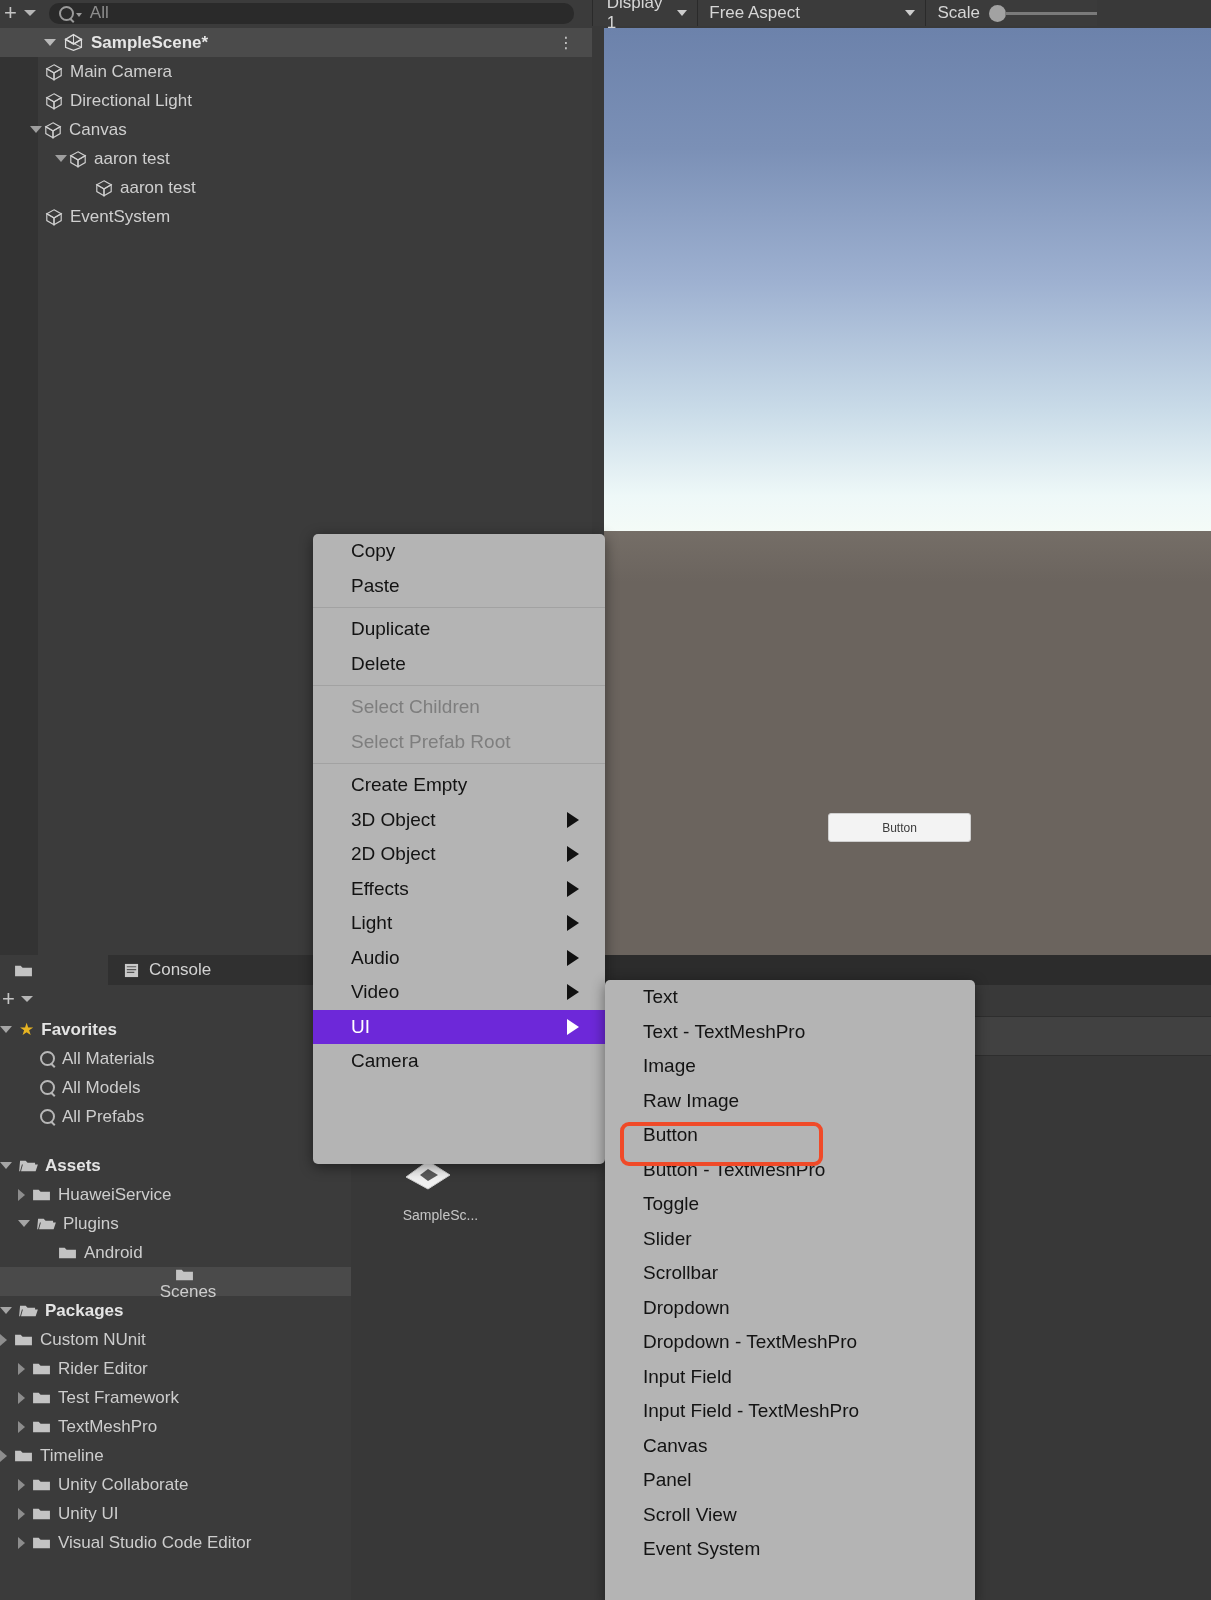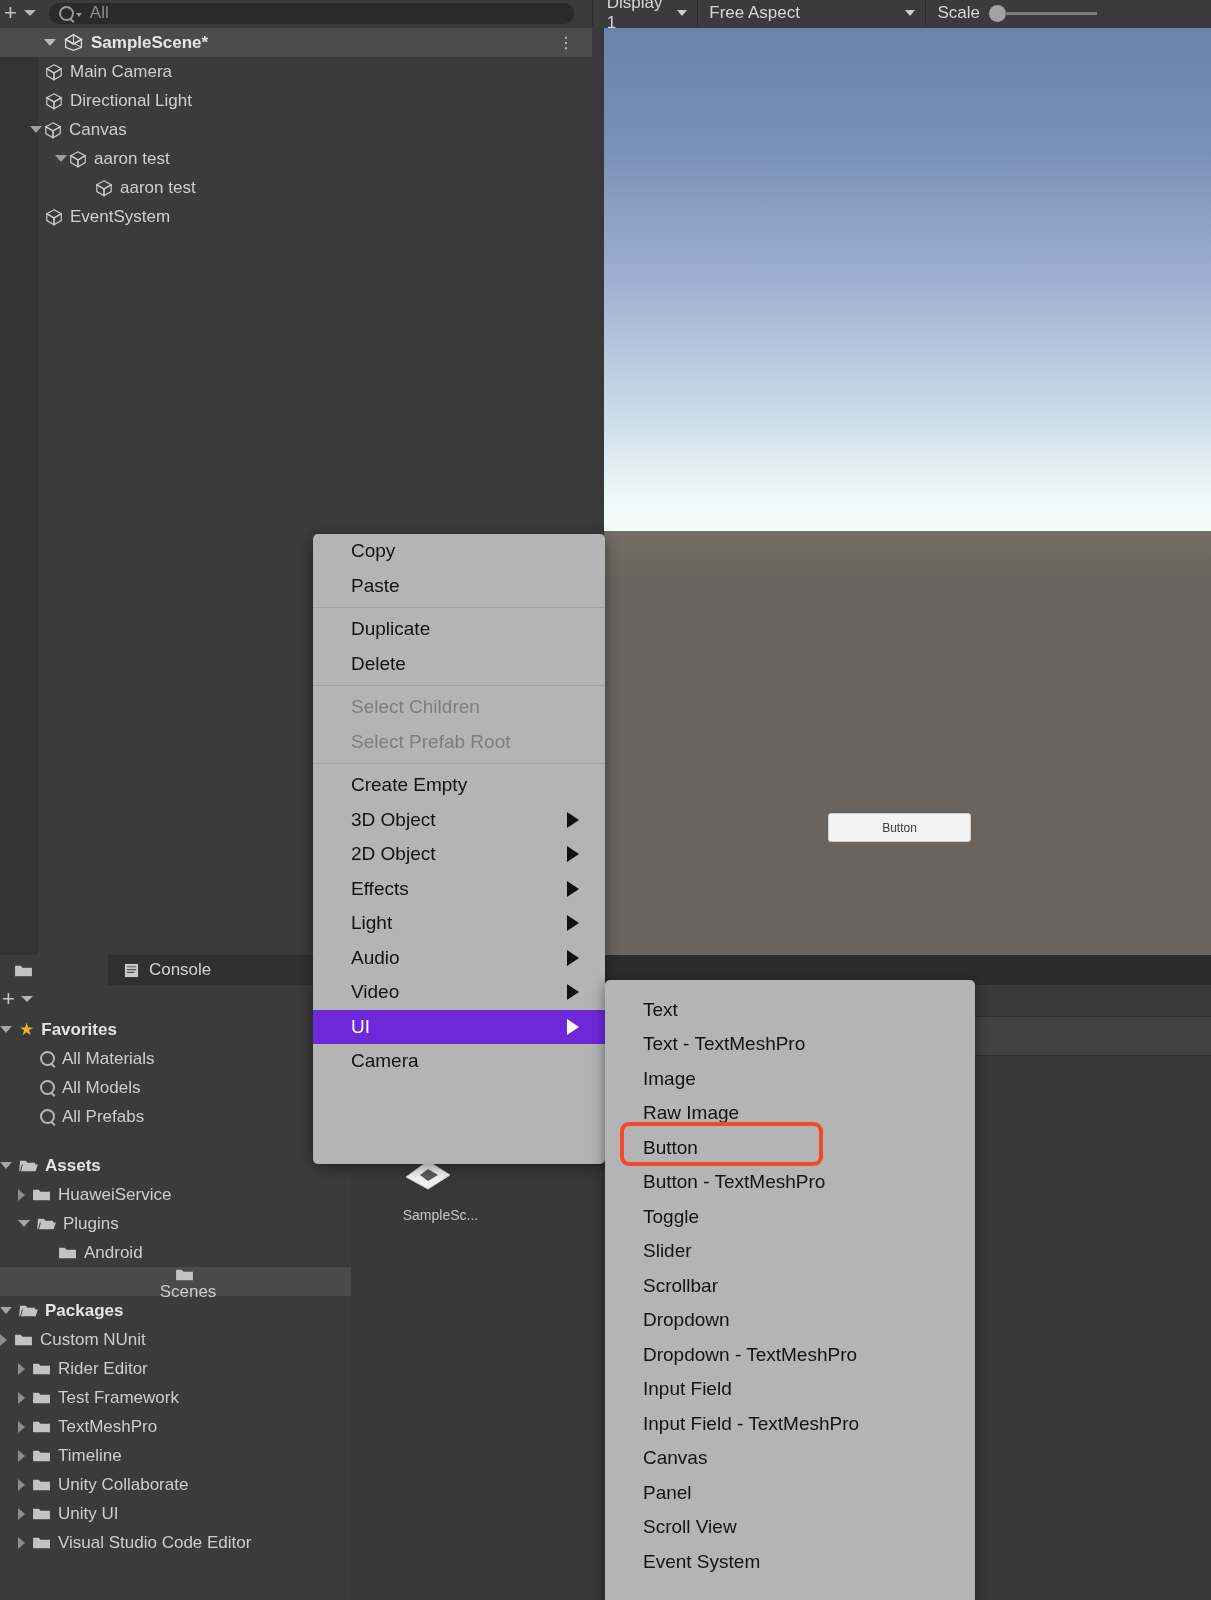--- a/index.html
+++ b/index.html
@@ -101,21 +101,21 @@
   .mi.dis{color:#7e7e7e;}
   .mi.hl{background:#6d28d9;color:#fff;}
   .mi .sub{position:absolute;right:26px;width:0;height:0;border-top:8px solid transparent;
        border-bottom:8px solid transparent;border-left:12px solid #111;}
   .mi.hl .sub{border-left-color:#fff;}
   .msep{height:1px;background:#a2a2a2;margin:4px 0;}
 
   
   #submenu{left:605px;top:980px;width:370px;height:620px;background:#b4b4b4;border-radius:5px;
        box-shadow:0 3px 14px rgba(0,0,0,.45);overflow:hidden;padding-top:6px;}
-  .si{height:34.5px;display:flex;align-items:flex-end;padding-left:38px;font-size:19px;color:#131313;}
+  .si{height:34.5px;display:flex;align-items:flex-start;padding-left:38px;font-size:19px;color:#131313;}
 
   #hl-box{left:620px;top:1122px;width:195px;height:36px;border:4px solid #f04a28;border-radius:9px;}
 </style>
 </head>
 <body>
 
 <div class="abs" id="hierarchy"></div>
 <div class="abs" id="hier-gutter"></div>
 
 <div class="abs" id="hier-toolbar">
@@ -357,21 +357,21 @@
       <span class="nm">Test Framework</span>
     </div>
     <div class="prow" style="padding-left:18px">
       <span class="tri-r"></span>
       <span style="width:7px"></span>
       <svg class="folder-ic" viewBox="0 0 20 16">
         <path d="M1 3 h6 l2 2 h10 v9 h-18 z" fill="#c3c3c3"></path>
       </svg>
       <span class="nm">TextMeshPro</span>
     </div>
-    <div class="prow" style="padding-left:18px">
+    <div class="prow" style="padding-left:0">
       <span class="tri-r"></span>
       <span style="width:7px"></span>
       <svg class="folder-ic" viewBox="0 0 20 16">
         <path d="M1 3 h6 l2 2 h10 v9 h-18 z" fill="#c3c3c3"></path>
       </svg>
       <span class="nm">Timeline</span>
     </div>
     <div class="prow" style="padding-left:18px">
       <span class="tri-r"></span>
       <span style="width:7px"></span>

